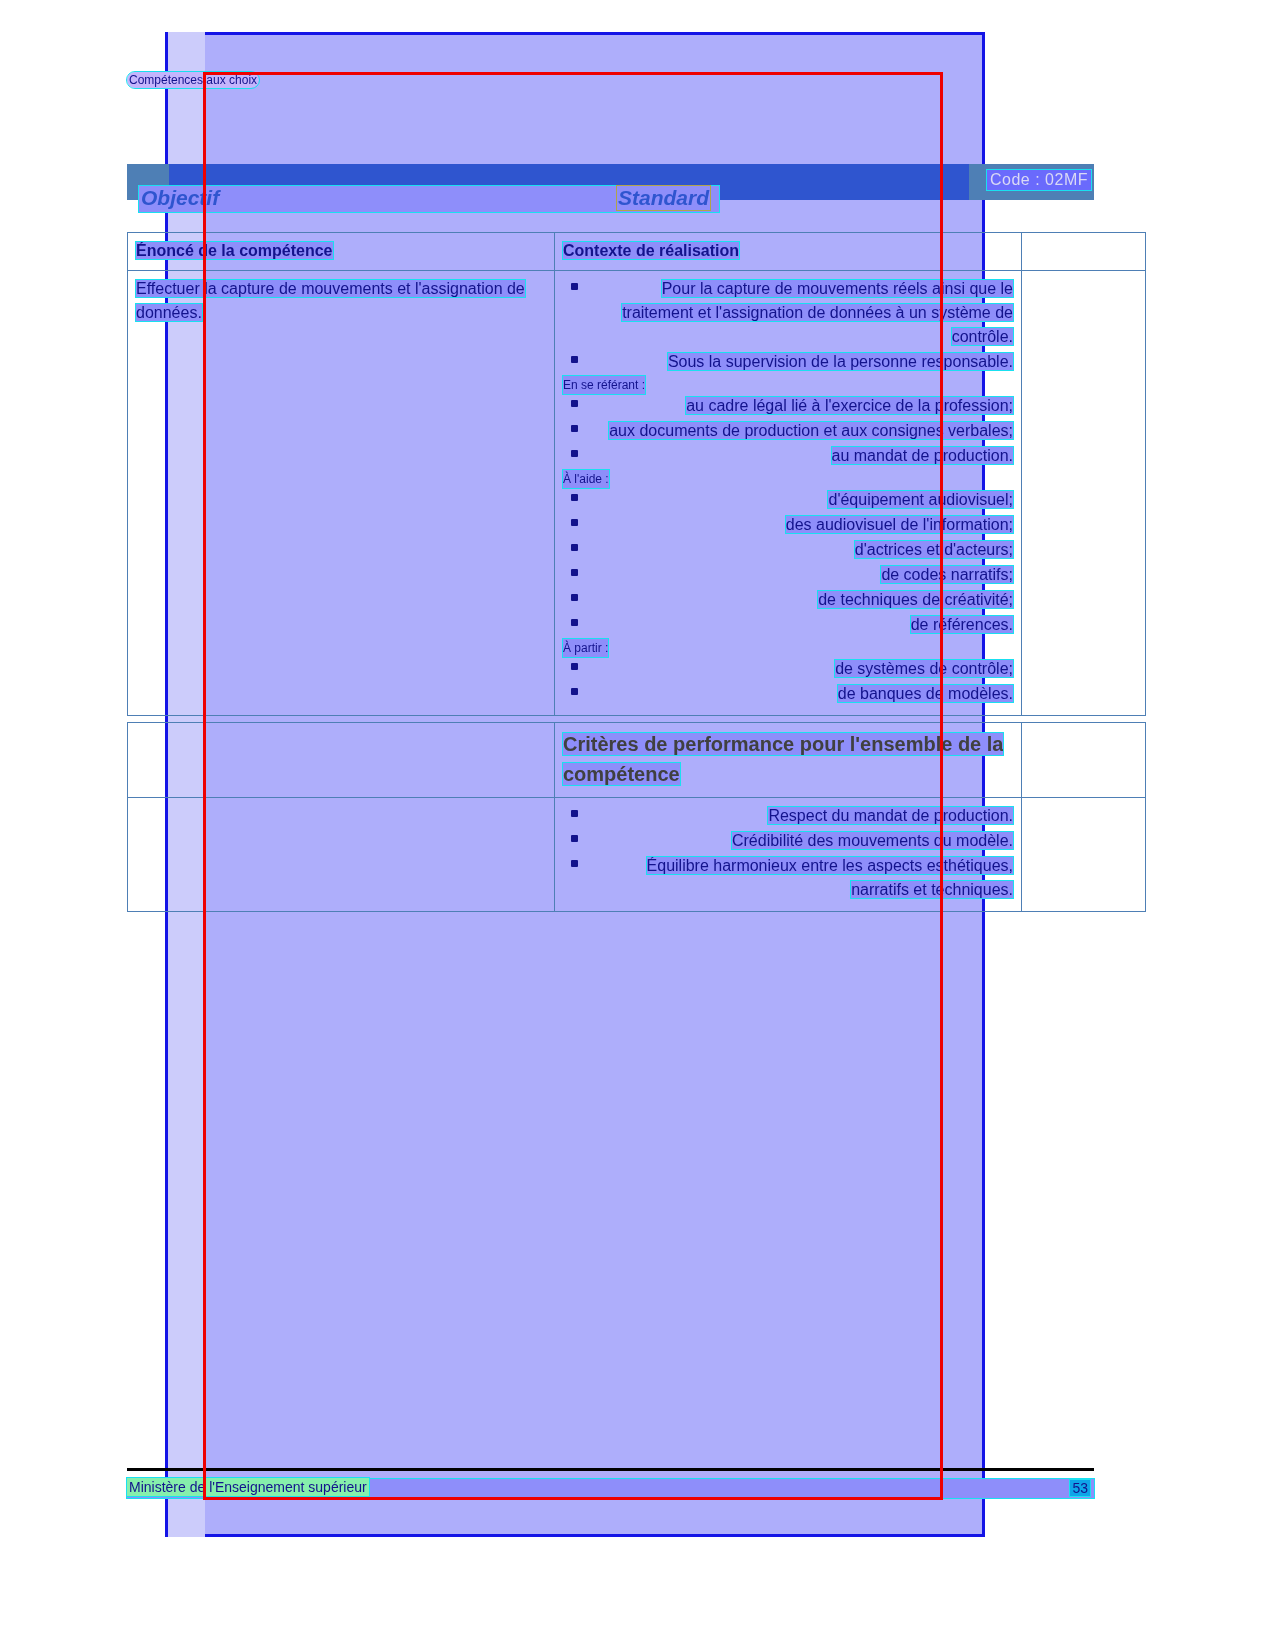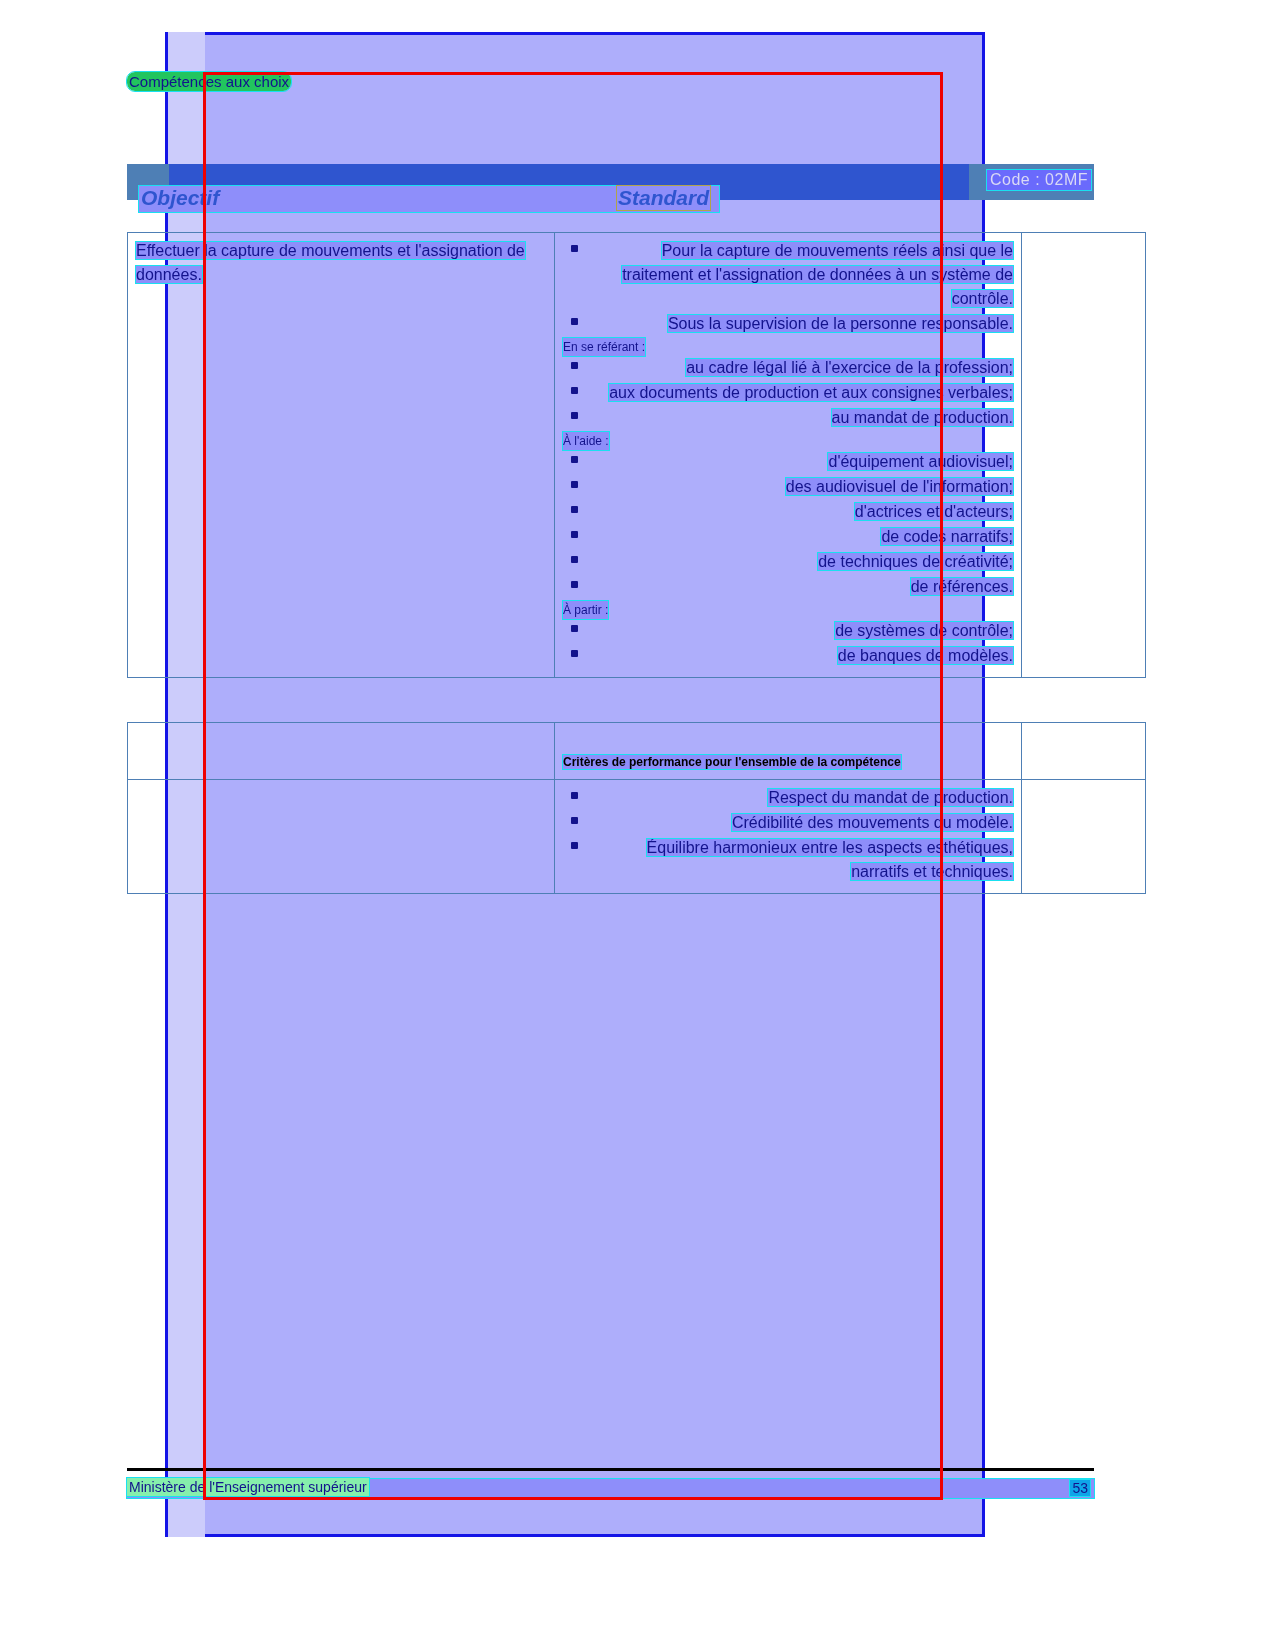--- a/index.html
+++ b/index.html
@@ -42,22 +42,22 @@
   
   #doc{
     position:absolute;
     left:0;top:0;
     width:1275px;height:1651px;
     z-index:20;
   }
 
   #kicker{
     position:absolute;left:127px;top:72px;
-    font-size:15px;color:#13138c;
-    background:#22c55e;outline:1px solid #19e0f0;
+    font-size:12px;color:#13138c;
+    background:#c4b5fd;outline:1px solid #19e0f0;
     padding:1px 2px;
     white-space:nowrap;
     border-radius:8px;
   }
 
   
   #code-band{
     position:absolute;left:127px;top:131px;
     width:967px;height:36px;margin-top:33px;
   }
@@ -160,23 +160,22 @@
     width:7px;height:7px;
     background:#13138c;
     border-radius:1px;
   }
   ul.bl li .txt{
     background:#8e8efa;
     outline:1px solid #19e0f0;
     display:inline;
   }
   .crit-head{
-    font-size:12px;font-weight:bold;color:#000000;
+    font-size:20px;font-weight:bold;color:#404040;
     line-height:1.5;
-    margin-top:24px;
   }
   .crit-head .seg{
     background:#8e8efa;outline:1px solid #19e0f0;
   }
 
   
   #footer-rule{
     position:absolute;left:127px;top:1468px;
     width:967px;height:3px;background:#000000;
   }
@@ -220,20 +219,29 @@
   </div>
 
   <div id="obj-std">
     <div id="obj-hl"></div>
     <div id="obj-label">Objectif</div>
     <div id="std-label">Standard</div>
   </div>
 
   <table id="tbl-main" class="doc-table">
     <tbody>
+        <tr>
+      <td class="col-left">
+        <span class="hdr-text">Énoncé de la compétence</span>
+      </td>
+      <td class="col-right">
+        <span class="hdr-text">Contexte de réalisation</span>
+      </td>
+      <td class="col-pad">&nbsp;</td>
+    </tr>
     <tr>
       <td class="col-left">
         <div class="body-text">
           <span class="seg">Effectuer la capture de mouvements et l'assignation de données.</span>
         </div>
       </td>
       <td class="col-right">
         <div id="context-list"><ul class="bl">
                 <li><span class="bullet"></span><span class="txt">Pour la capture de mouvements réels ainsi que le traitement et l'assignation de données à un système de contrôle.</span></li>
                 <li><span class="bullet"></span><span class="txt">Sous la supervision de la personne responsable.</span></li>

